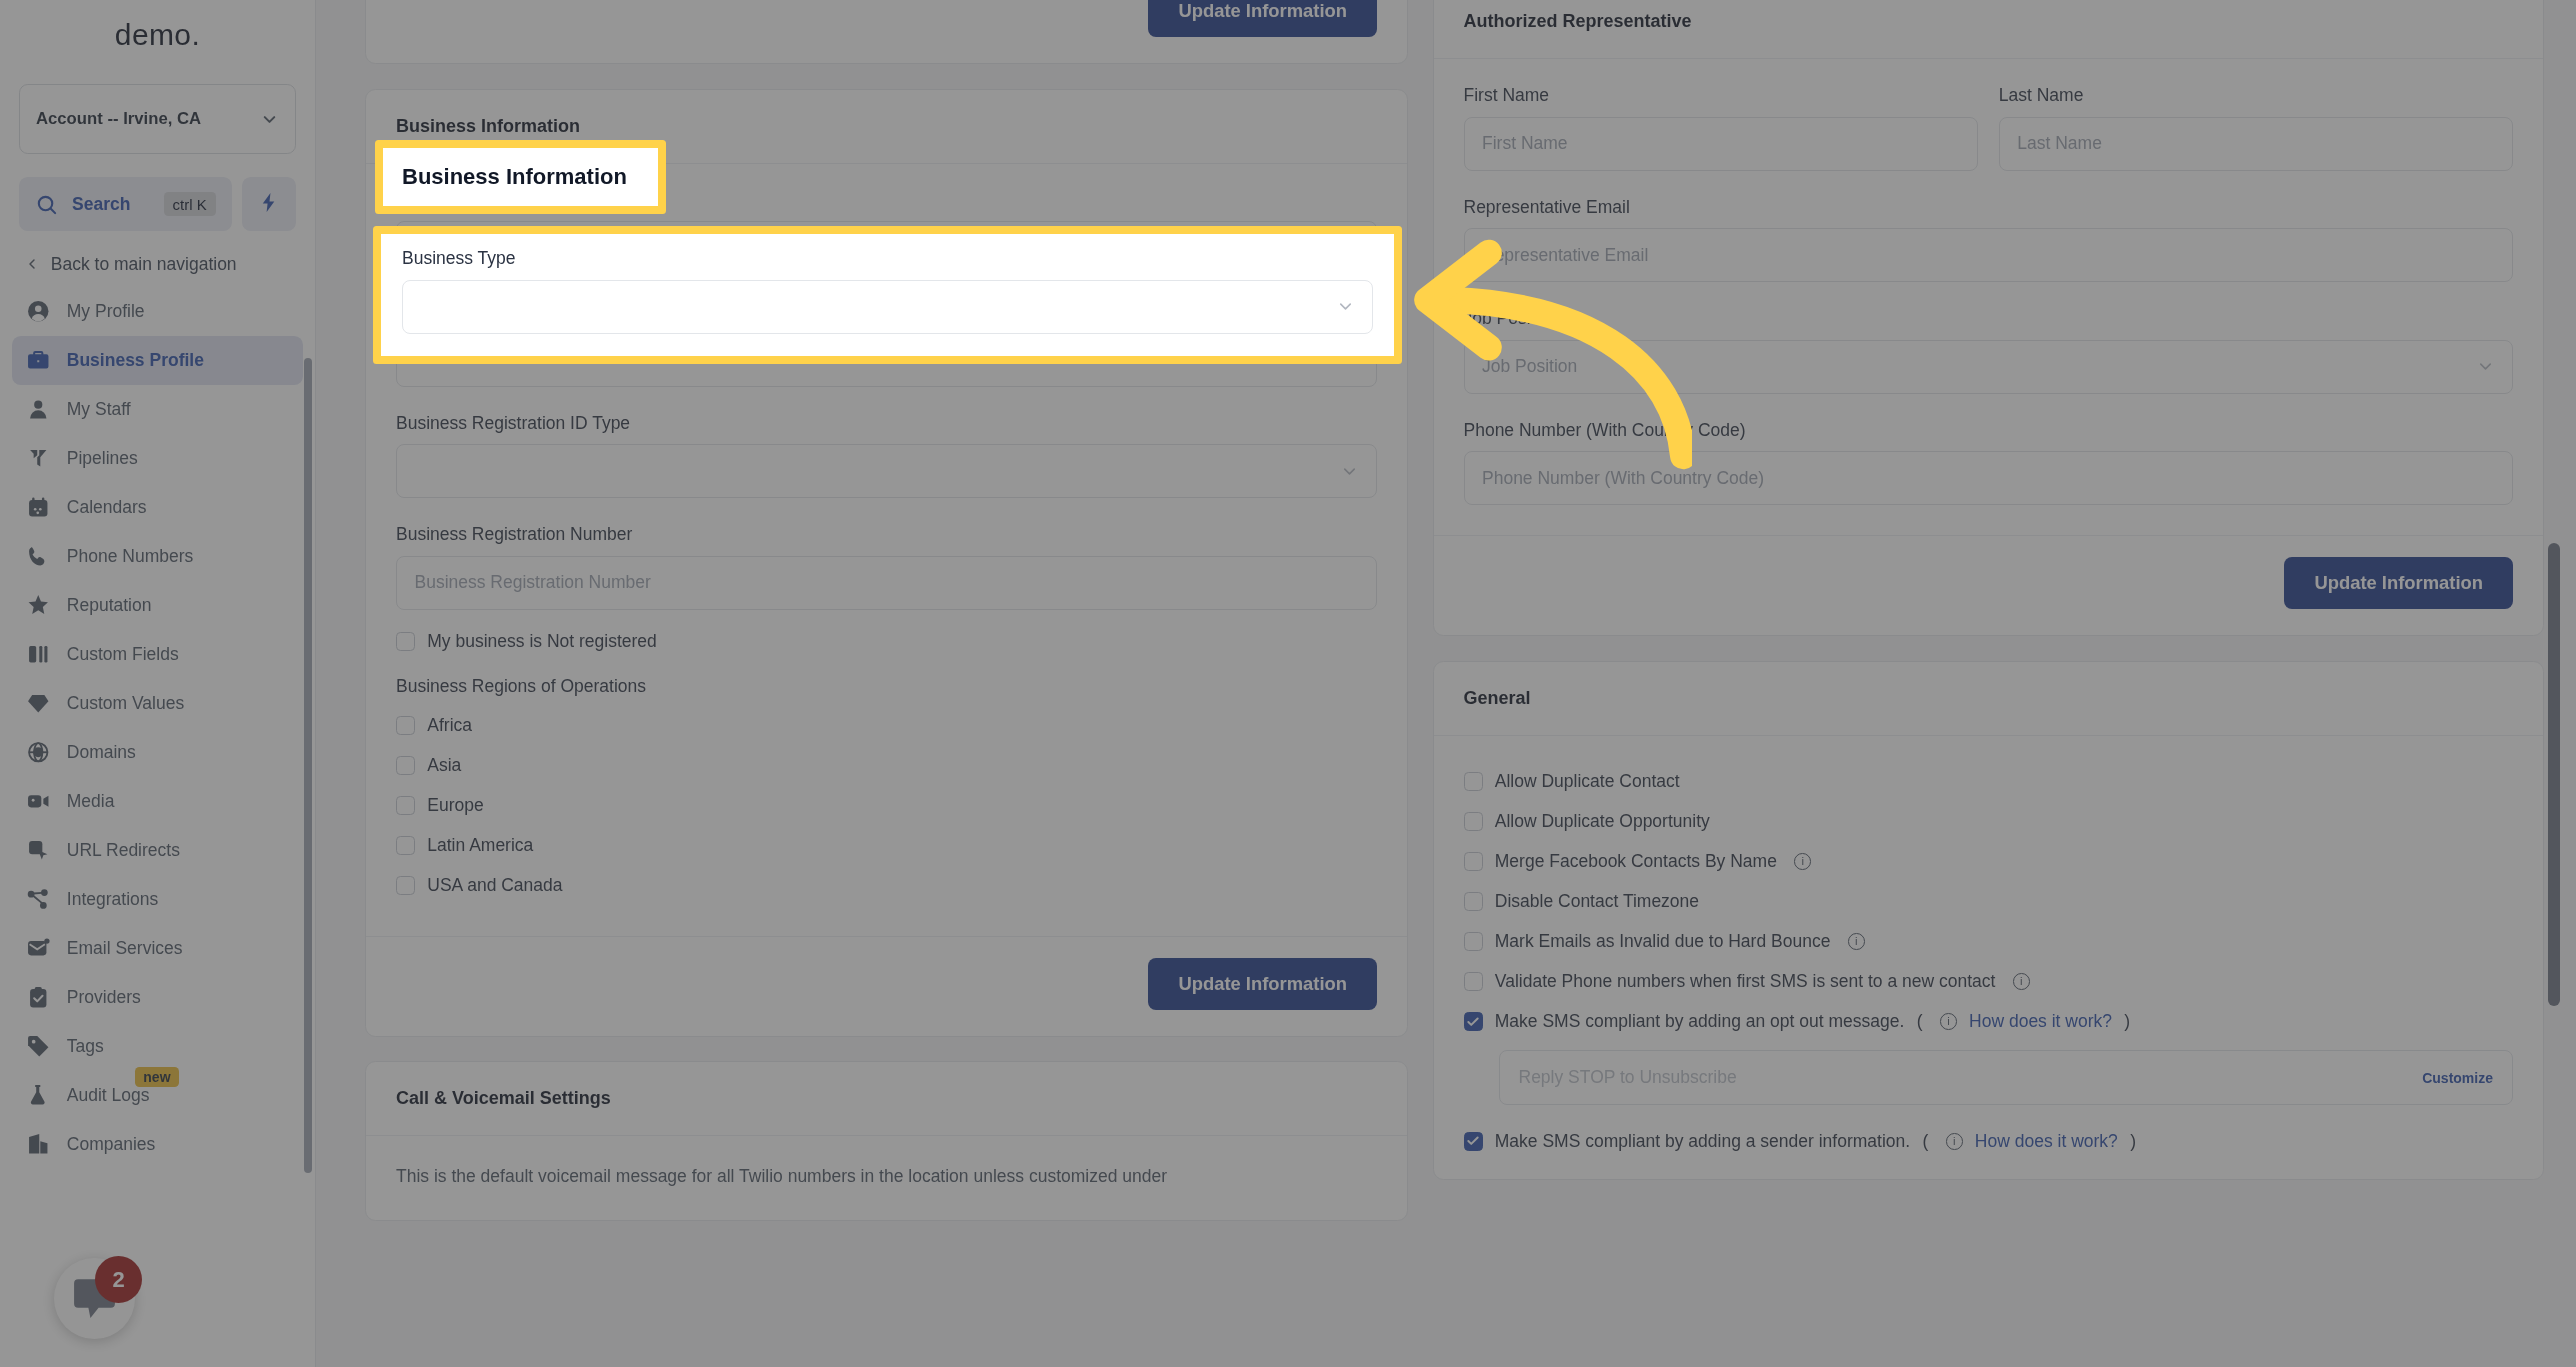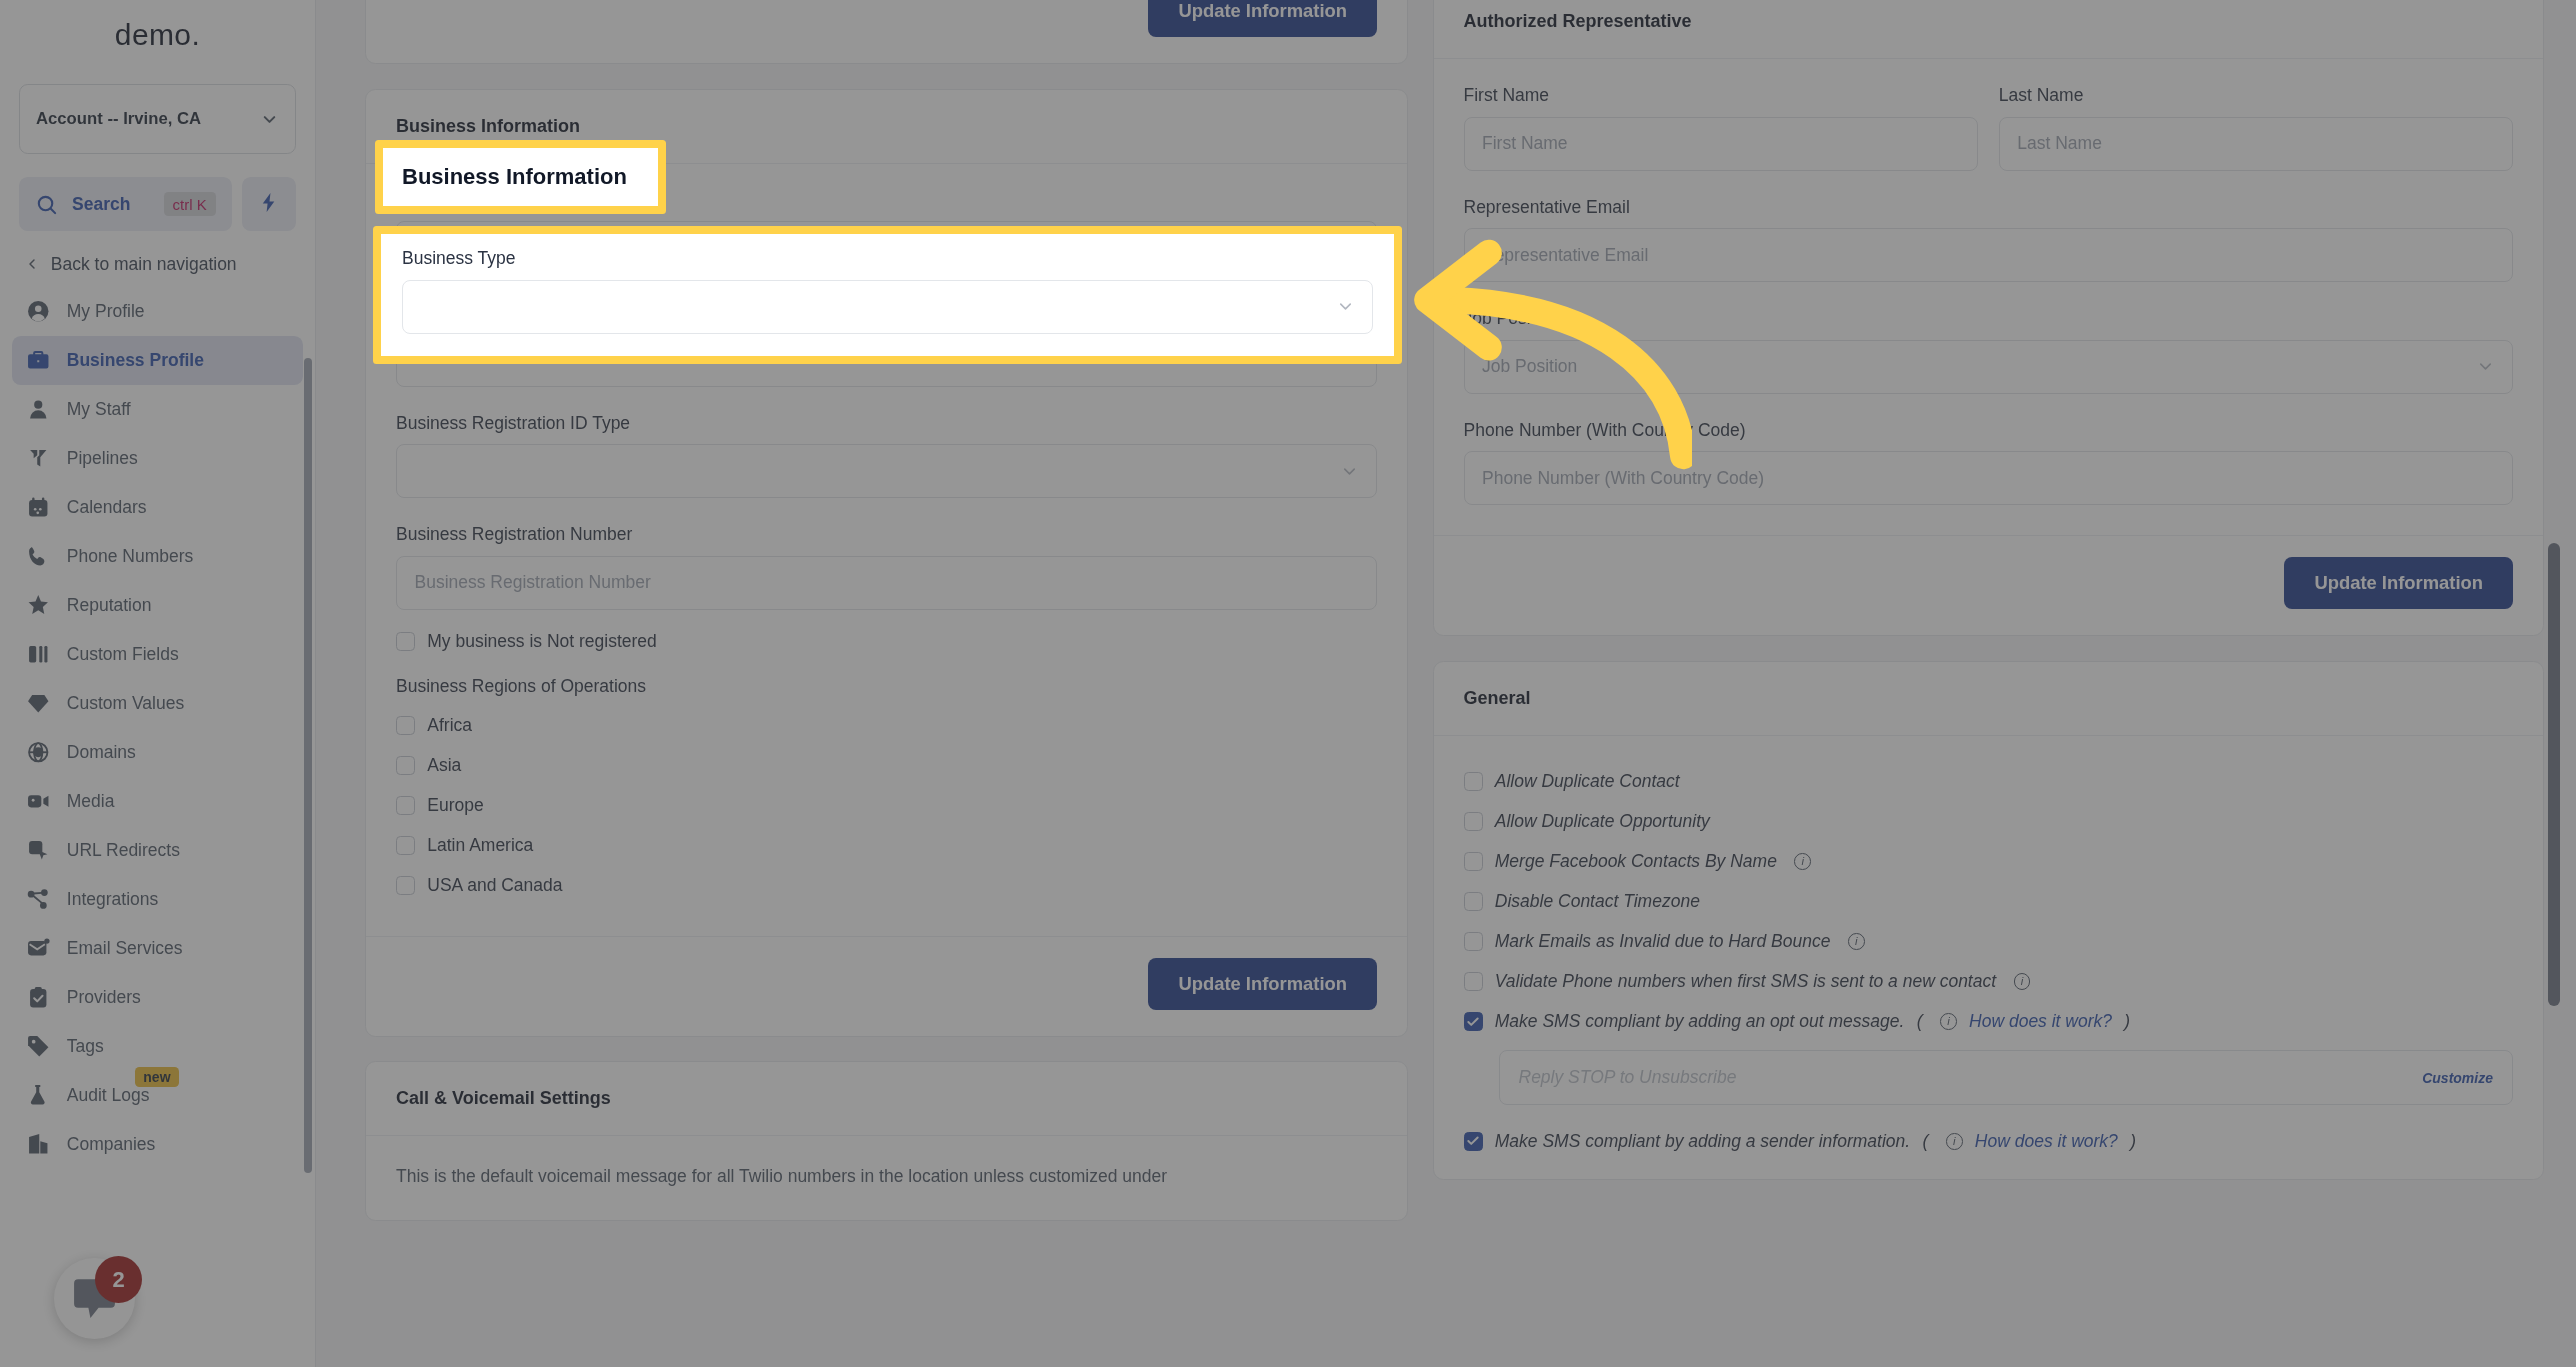--- a/index.html
+++ b/index.html
@@ -47,21 +47,21 @@
     margin: 23px 19px 0 19px;
     display:flex; gap: 10.5px; align-items:flex-start;
   }
   .searchbox {
     flex: 1; height: 54px; border-radius: 8.8px; background:#e8eaf3;
     display:flex; align-items:center; padding: 0 16px; gap: 14px;
   }
   .search-icon { width:23px;height:23px;color:#2a4fa8; flex:0 0 auto;}
   .search-label { font-size:17.5px; font-weight:700; color:#2a4fa8; flex:1;}
   .kbd {
-    font-size:15px; color:#be185d; background:#d0d2d8; border-radius:4.4px;
+    font-size:15px; color:#0f172a; background:#d0d2d8; border-radius:4.4px;
     padding: 3.5px 8.8px; font-family:"Liberation Sans", sans-serif;
   }
   .bolt-btn {
     width: 54px; height:54px; border-radius:8.8px; background:#e8eaf3;
     display:flex;align-items:center;justify-content:center;
   }
   .bolt-icon{width:23px;height:26px;color:#2a4fa8;}
 
   .back-nav {
     margin: 19px 19px 0 19px;
@@ -599,21 +599,21 @@
         </div>
         <div class="card-foot divider-top">
           <button class="btn-primary">Update Information</button>
         </div>
       </div>
 
       <div class="card">
         <div class="card-head">
           <h2>General</h2>
         </div>
-        <div class="card-body" style="padding-bottom:17.5px;font-style:italic;">
+        <div class="card-body" style="padding-bottom:17.5px;">
           <div id="general-list">
               <div class="cbrow">
                 <span class="cb"></span>
                 <span class="cbtxt">Allow Duplicate Contact</span>
               </div>
               <div class="cbrow">
                 <span class="cb"></span>
                 <span class="cbtxt">Allow Duplicate Opportunity</span>
               </div>
               <div class="cbrow">

